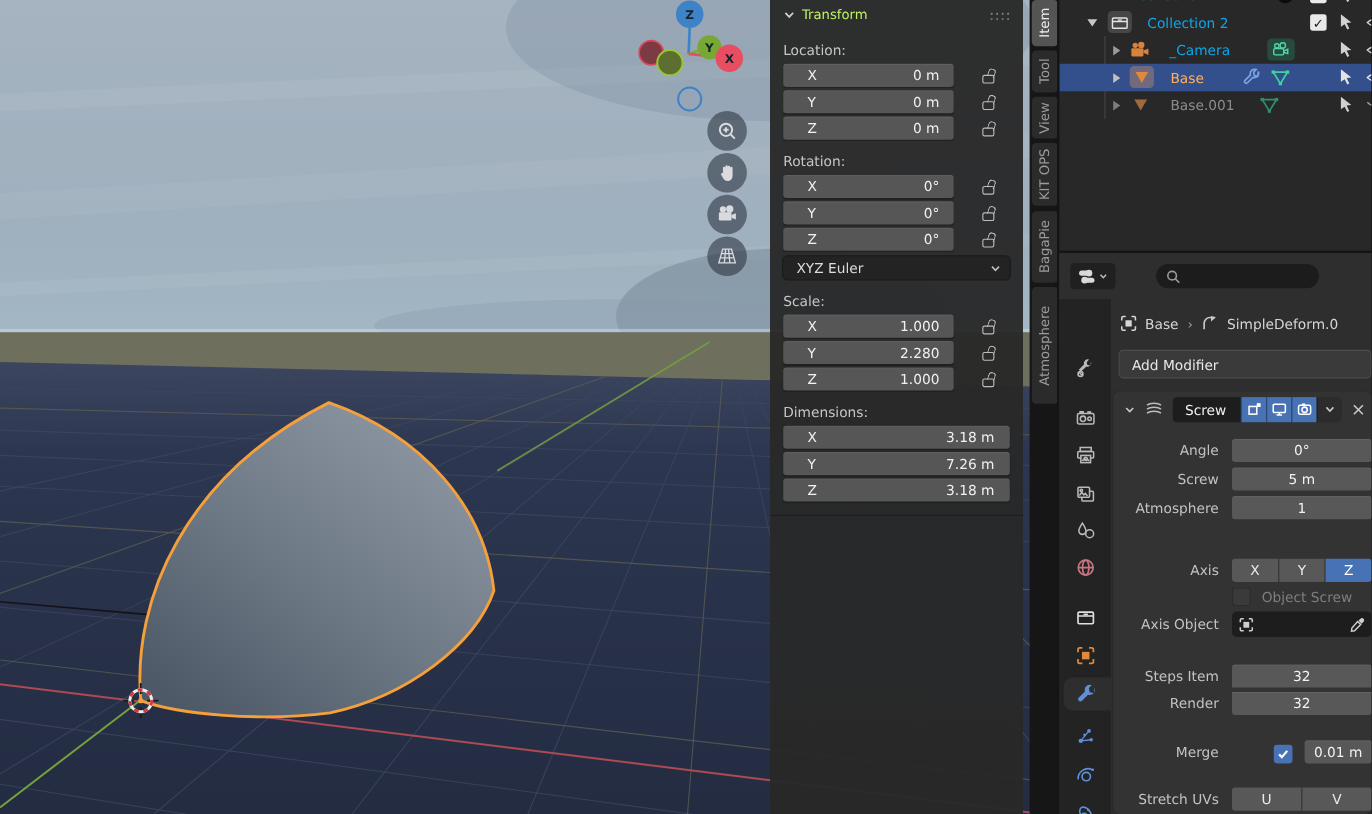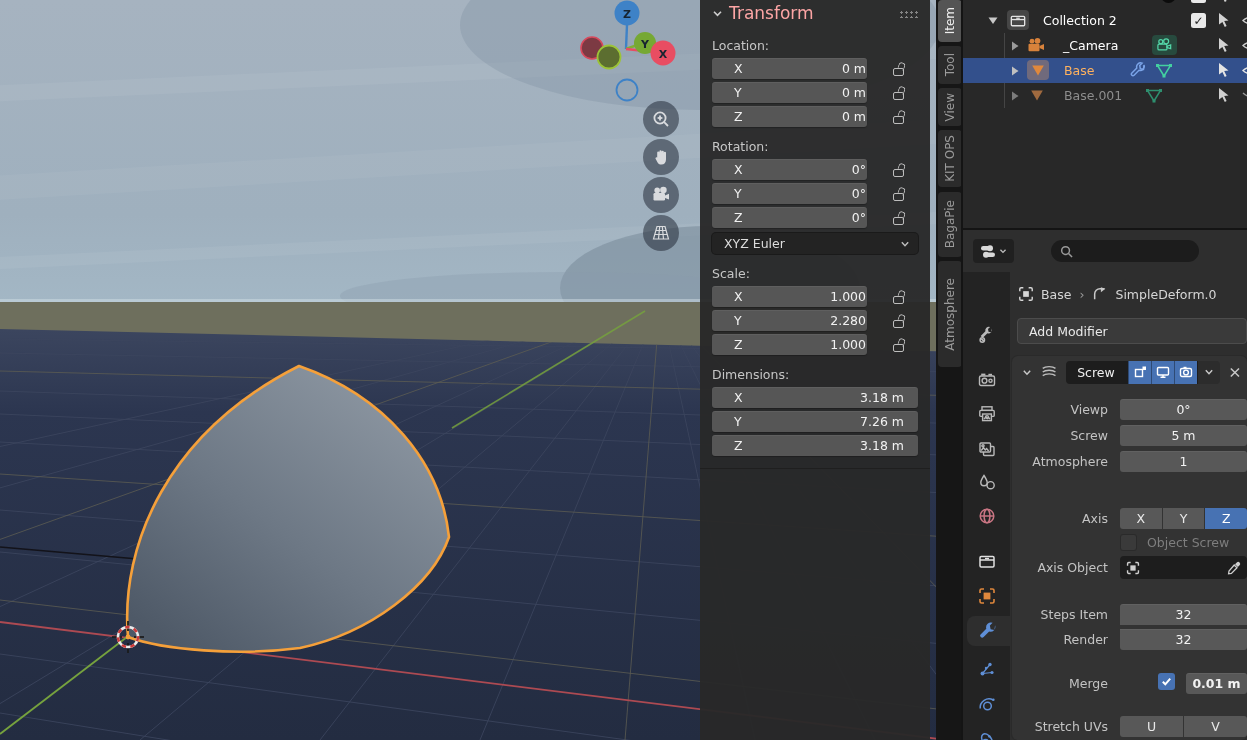--- a/index.html
+++ b/index.html
@@ -14,28 +14,28 @@
   
   .gizmo { position:absolute; left:570px; top:0; width:112px; height:105px; }
   .gizmo text { font-size:11px; font-weight:bold; fill:#172430; }
 
   
   .navbtns { position:absolute; left:643px; top:101px; width:37px; }
   .navbtn { width:36px; height:36px; border-radius:50%; background:rgba(36,43,56,.55); display:flex; align-items:center; justify-content:center; margin-bottom:2px; }
 
   
   .npanel { position:absolute; left:700px; top:0; width:230px; height:740px; background:rgba(41,41,41,.96); padding:0 12px; }
-  .sec-head { display:flex; align-items:center; height:26px; color:#fca5a5; font-size:17px; }
+  .sec-head { display:flex; align-items:center; height:26px; color:#bef264; font-size:12px; }
   .sec-head .title { margin-left:6px; }
   .grips { margin-left:auto; width:20px; height:9px; background:radial-gradient(circle,#858585 1.1px,transparent 1.3px); background-size:5px 5px; background-position:1px 1px; }
   .plabel { color:#c6c6c6; margin:12px 0 5px 0; }
   .frow { display:flex; align-items:center; margin-bottom:3px; }
   .field { height:21px; background:#565656; border-radius:3px; display:flex; align-items:center; color:#f1f1f1; box-shadow:inset 0 1px 0 rgba(255,255,255,.06), 0 1px 1px rgba(0,0,0,.25); }
   .field .ax { padding-left:22px; }
-  .field .val { margin-left:auto; padding-right:1px; }
+  .field .val { margin-left:auto; padding-right:13px; }
   .field.w155 { width:155px; }
   .field.w206 { width:206px; }
   .field.w206 .val { padding-right:14px; }
   .lockbox { margin-left:auto; width:14px; height:15px; position:relative; margin-right:12px; }
   .lockbox .body { position:absolute; left:1px; bottom:0; width:11px; height:8px; border:1.4px solid #bdbdbd; border-radius:2px; }
   .lockbox .shackle { position:absolute; left:5px; top:0; width:7px; height:8px; border:1.4px solid #bdbdbd; border-bottom:none; border-radius:4px 4px 0 0; transform:rotate(18deg); transform-origin:left bottom; }
   .select { height:21px; width:206px; background:#232323; border-radius:4px; display:flex; align-items:center; padding:0 8px 0 12px; color:#dcdcdc; box-shadow:0 0 0 1px #1a1a1a; }
   .select svg { margin-left:auto; }
   .nsep { height:1px; background:#1f1f1f; margin:12px -12px 0 -12px; }
   .collapsed-head { display:flex; align-items:center; height:28px; color:#dedede; }
@@ -43,21 +43,21 @@
 
   
   .ntabs { position:absolute; left:936px; top:0; width:27px; height:740px; background:#161616; }
   .vtab { position:absolute; left:2px; width:24px; border-radius:4px; background:#2b2b2b; color:#9b9b9b; display:flex; align-items:center; justify-content:center; font-size:12px; }
   .vtab span { writing-mode:vertical-rl; transform:rotate(180deg); white-space:nowrap; }
   .vtab.active { background:#545454; color:#eeeeee; }
 
   
   .outliner { position:absolute; left:963px; top:0; width:284px; height:228px; background:#282828; overflow:hidden; }
   .orow { position:absolute; left:0; width:100%; height:25px; display:flex; align-items:center; }
-  .orow .nm { margin-left:6px; color:#ffffff; }
+  .orow .nm { margin-left:6px; color:#0ea5e9; }
   .orow.selected { background:#33508c; }
   .orow.selected .nm { color:#ffb25e; }
   .orow.dim .nm { color:#8d8d8d; }
   .treeline { position:absolute; left:41px; top:33px; width:1px; height:75px; background:#454545; }
   .chip { border-radius:4px; display:flex; align-items:center; justify-content:center; }
   .ocheck { position:absolute; width:15px; height:15px; background:#e9e9e9; border-radius:2.5px; display:flex; align-items:center; justify-content:center; color:#1c1c1c; font-size:12px; font-weight:bold; }
   .oicon { position:absolute; }
   .badge { position:absolute; width:15px; height:15px; border-radius:50%; background:#0c0c0c; color:#e8e8e8; font-size:10px; display:flex; align-items:center; justify-content:center; }
 
   
@@ -681,21 +681,21 @@
             </span>
           </div>
           <svg style="margin-left:9px;" width="13" height="13" viewBox="0 0 13 13" stroke="#c9c9c9" stroke-width="1.6">
               <line x1="2" y1="2" x2="11" y2="11"></line>
               <line x1="11" y1="2" x2="2" y2="11"></line>
             </svg>
         </div>
 
         <div class="mod-body">
           <div class="mrow">
-            <span class="lbl">Viewp</span>
+            <span class="lbl">Angle</span>
             <div class="fwrap">
                 <div class="mfield">
                   <span>0°</span>
                 </div>
               </div>
           </div>
           <div class="mrow">
             <span class="lbl">Screw</span>
             <div class="fwrap">
                 <div class="mfield">
@@ -759,21 +759,21 @@
             <span class="lbl">Render</span>
             <div class="fwrap">
                 <div class="mfield" style="border-radius:0 0 3px 3px;">
                   <span>32</span>
                 </div>
               </div>
           </div>
 
           <div class="mrow" style="margin-top:23px;gap:38px;">
             <span class="lbl">Merge</span>
-            <div class="fwrap" style="display:flex; align-items:flex-start;font-weight:bold;">
+            <div class="fwrap" style="display:flex; align-items:flex-end;">
               <span class="checkbox on">
                 <svg width="11" height="11" viewBox="0 0 11 11" fill="none" stroke="#fff" st="" stroke-width="2">
                     <path d="M1.8,5.8 L4.3,8.3 L9.2,2.6" stroke-width="2"></path>
                   </svg>
               </span>
               <div class="mfield" style="flex:1; margin-left:11px;">
                   <span>0.01 m</span>
                 </div>
             </div>
           </div>

